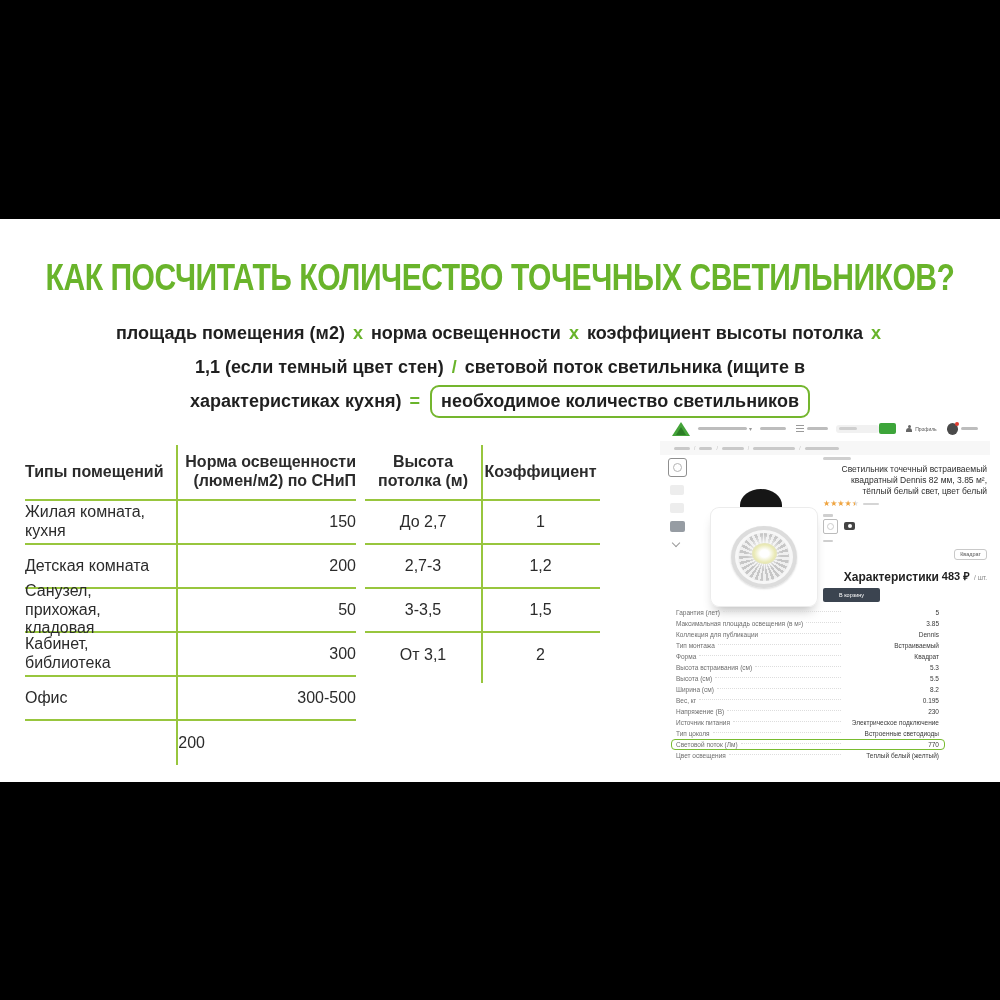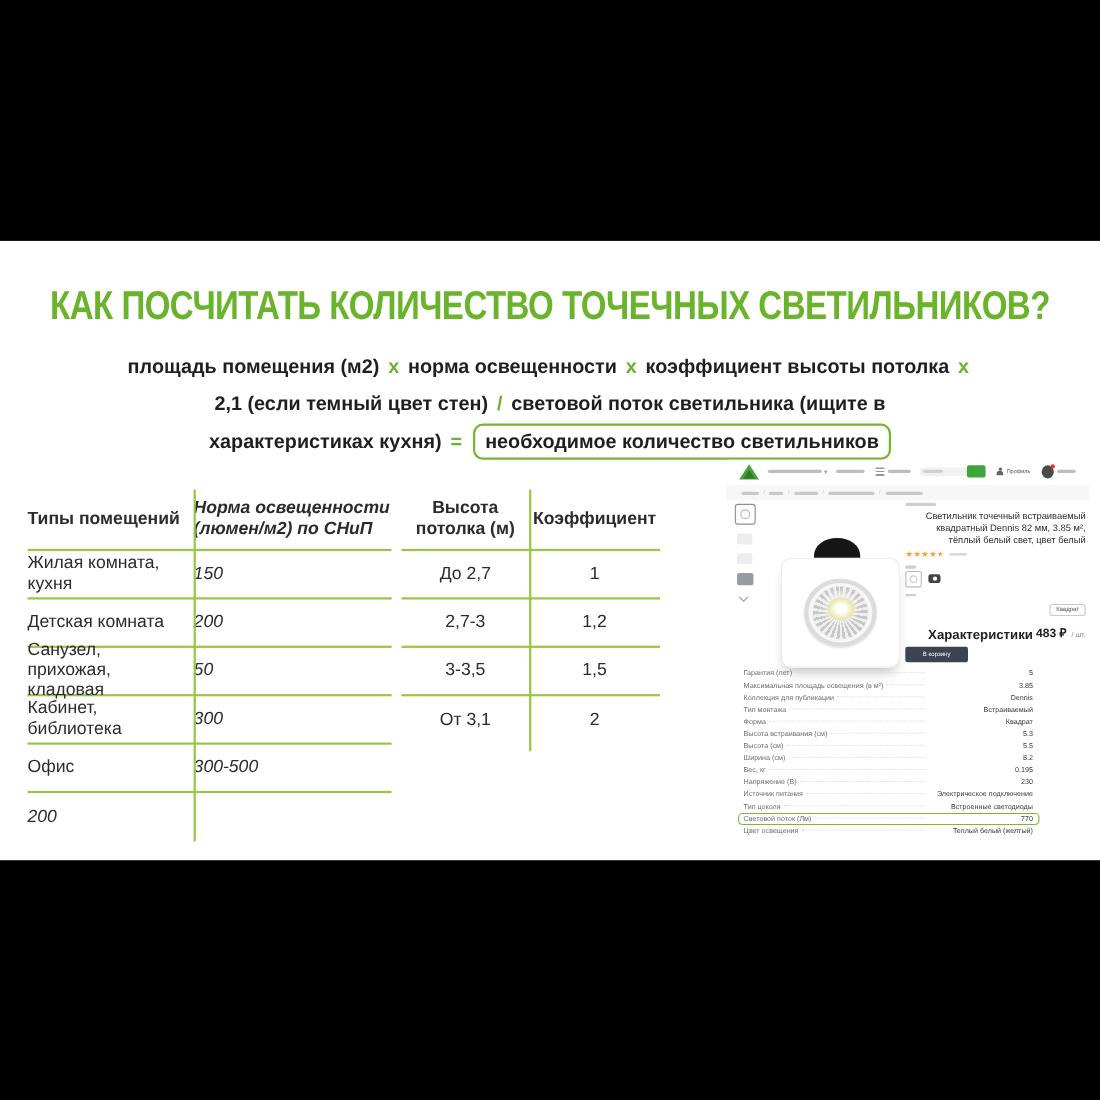--- a/index.html
+++ b/index.html
@@ -29,21 +29,21 @@
   .tbl-right { left:340px; width:235px; }
   .vline { position:absolute; top:0; width:2px; background:#98c63e; }
   .tbl-left  .vline { left:151px; height:320px; }
   .tbl-right .vline { left:116px; height:238px; }
   .tr { display:flex; align-items:center; }
   .tr.lined { border-bottom:2px solid #98c63e; }
   .th { height:56px; font-weight:700; }
   .td { height:44px; }
   .cell { font-size:16px; color:#2b2b2b; line-height:1.18; }
   .tbl-left  .c1 { width:151px; padding-right:6px; text-align:left; }
-  .tbl-left  .c2 { width:180px; text-align:left;font-style:italic; }
+  .tbl-left  .c2 { width:180px; text-align:right; }
   .tbl-right .c1 { width:116px; text-align:center; }
   .tbl-right .c2 { width:119px; text-align:center; }
   .th .cell { font-weight:700; }
 
   
   .shop { position:absolute; left:660px; top:199px; width:330px; height:348px; background:#fff;text-align:right; }
 
   .shop-nav { display:flex; align-items:center; height:21px; padding:0 12px; }
   .logo-tri { width:0; height:0; border-left:9px solid transparent; border-right:9px solid transparent;
     border-bottom:14px solid #44a339; position:relative; }
@@ -137,21 +137,21 @@
   <div class="formula">
     <div class="formula-line">
       <span>площадь помещения (м2)</span>
       <span class="op">х</span>
       <span>норма освещенности</span>
       <span class="op">х</span>
       <span>коэффициент высоты потолка</span>
       <span class="op">х</span>
     </div>
     <div class="formula-line">
-      <span>2,1 (если темный цвет стен)</span>
+      <span>1,1 (если темный цвет стен)</span>
       <span class="op">/</span>
       <span>световой поток светильника (ищите в</span>
     </div>
     <div class="formula-line">
       <span>характеристиках кухня)</span>
       <span class="op">=</span>
       <span class="result-box">необходимое количество светильников</span>
     </div>
   </div>
 

